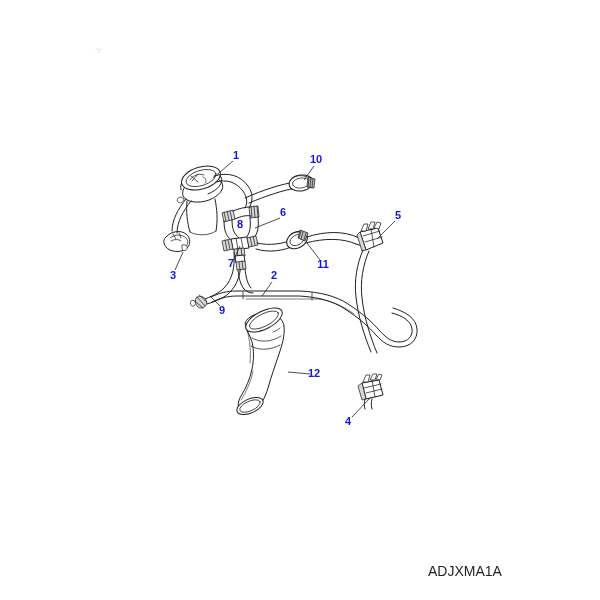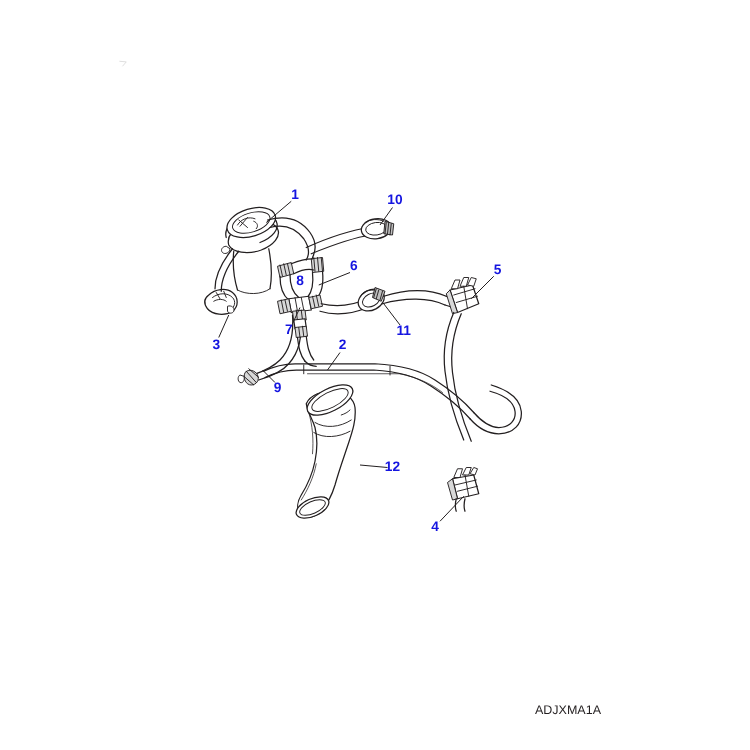--- a/index.html
+++ b/index.html
@@ -3,21 +3,21 @@
 <meta charset="utf-8">
 <title>Parts Diagram</title>
 <style>
   html,body{margin:0;padding:0;background:#ffffff;}
   body{width:600px;height:600px;overflow:hidden;
        font-family:"Liberation Sans","DejaVu Sans",sans-serif;}
   #sheet{position:relative;width:600px;height:600px;background:#fff;}
   #diagram{position:absolute;left:0;top:0;width:600px;height:600px;}
   .callout{font-family:"Liberation Sans","DejaVu Sans",sans-serif;
            font-size:11px;font-weight:bold;}
-  .footer-text{position:absolute;font-size:10px;color:#231f20;
+  .footer-text{position:absolute;font-size:14px;color:#231f20;
                font-family:"Liberation Sans","DejaVu Sans",sans-serif;
                white-space:nowrap;}
   #copyright{left:229px;top:572px;}
   #partcode{left:428px;top:563px;}
   .smudge{position:absolute;left:95px;top:48px;width:8px;height:7px;
           opacity:.28;}
 </style>
 </head>
 <body>
 

